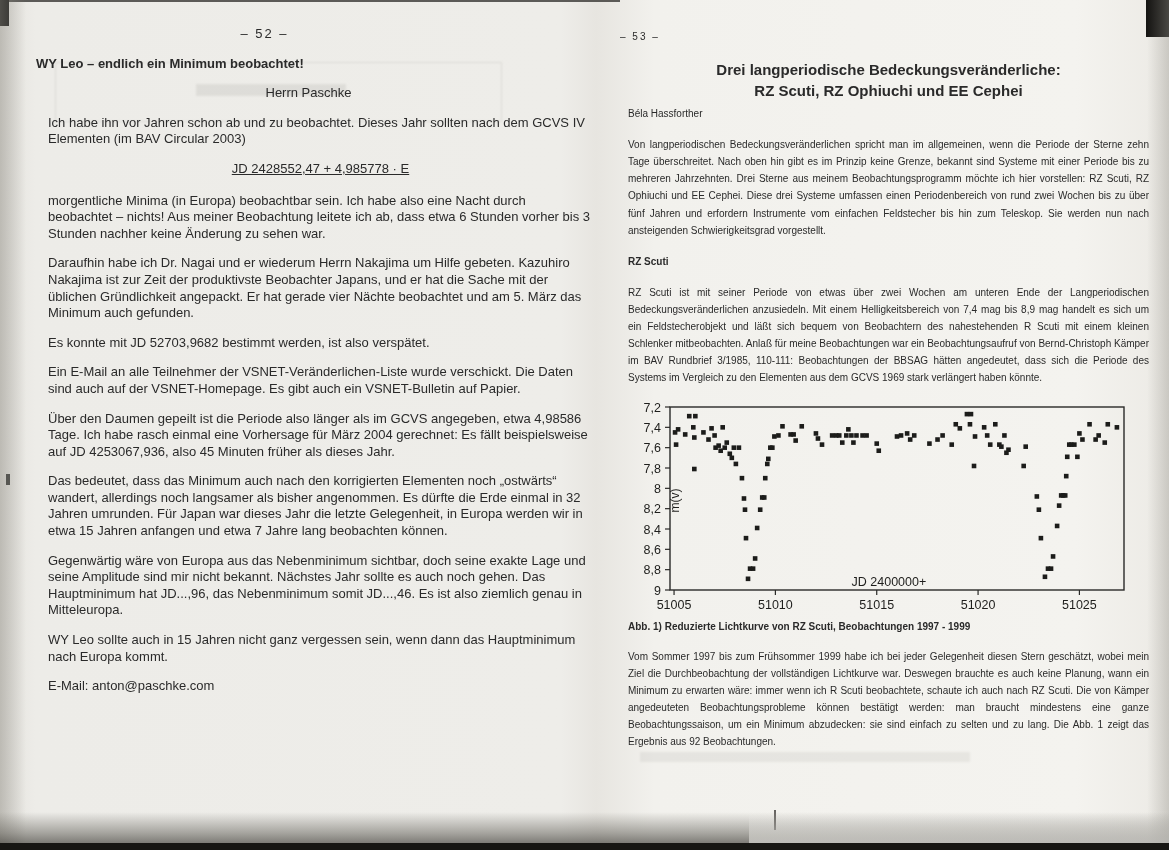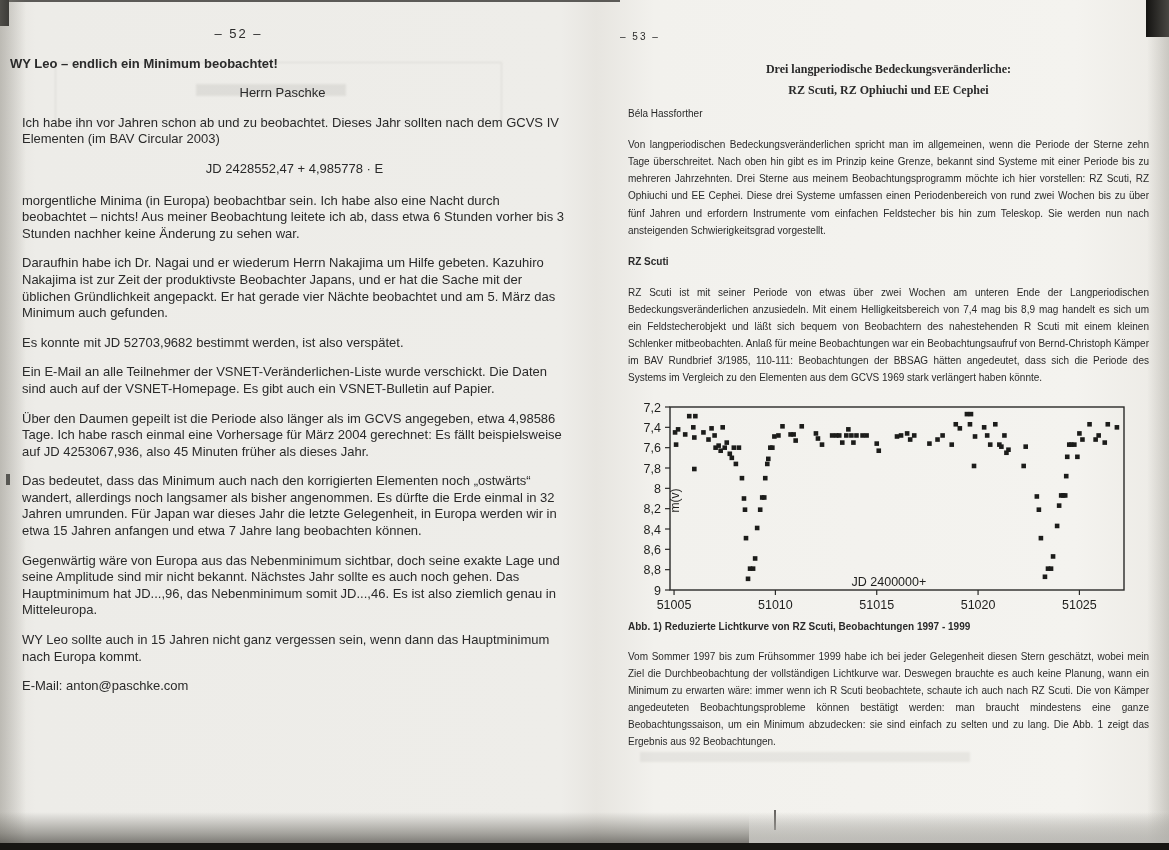--- a/index.html
+++ b/index.html
@@ -16,32 +16,32 @@
   .mark-left{position:absolute;left:6px;top:474px;width:4px;height:11px;background:#3a3936;opacity:.8;}
   .mark-fold{position:absolute;left:774px;top:810px;width:2px;height:20px;background:#4a4844;opacity:.85;}
   .bottom-shade{position:absolute;left:0;bottom:0;width:100%;height:38px;
         background:linear-gradient(180deg,rgba(90,88,82,0) 0%,rgba(95,93,86,0.50) 55%,rgba(58,56,51,0.78) 100%);}
   .bottom-lift{position:absolute;right:0;bottom:6px;width:420px;height:34px;
         background:linear-gradient(180deg,rgba(244,243,239,0) 0%,rgba(244,243,239,0.55) 100%);}
   .bottom-bar{position:absolute;left:0;bottom:0;width:100%;height:7px;background:#171613;}
   .bleed{position:absolute;filter:blur(1px);opacity:.22;color:#6f6d68;font-size:12px;pointer-events:none;}
   .bleed-box{border:1px solid rgba(130,128,122,0.8);}
 
-  .page-left{position:absolute;left:22px;top:26px;width:552px;}
+  .page-left{position:absolute;left:48px;top:26px;width:552px;}
   .page-right{position:absolute;left:628px;top:28px;width:521px;}
   .pagenum{text-align:center;font-size:13.5px;letter-spacing:2px;margin:0 0 24px 0;}
   .pagenum.l{transform:translateX(-56px);}
   .pagenum.r{transform:translateX(-8px);}
   .ltitle{font-weight:bold;font-size:13.5px;margin:0 0 20px 0;transform:translateX(-12px);}
   .lauthor{text-align:center;font-size:13px;margin:0 0 24px 0;transform:translateX(-12px);}
   .page-left p{margin:0 0 13px 0;font-size:13px;line-height:16.6px;width:545px;}
-  .formula{text-align:center;width:500px;margin:4px 0 15px 0 !important;}
+  .formula{text-align:center;width:500px;margin:4px 0 15px 0 !important;text-decoration:underline;}
   .contact{margin-top:18px !important;}
 
-  .rtitle{text-align:center;font-weight:bold;font-size:12px;line-height:21px;margin:0 0 4px 0;font-family:Liberation Serif, serif;}
+  .rtitle{text-align:center;font-weight:bold;font-size:15px;line-height:21px;margin:0 0 4px 0;}
   .rauthor{text-align:center;font-size:13px;margin:10px 0 14px 0;}
   .page-right p{margin:0 0 14px 0;font-size:10px;line-height:17.1px;text-align:justify;}
   .rz-head{font-weight:bold;font-size:14px;margin:2px 0 6px 0;text-align:left;}
   .chart-wrap{margin:4px 0 2px 0;}
   .caption{text-align:center;font-size:13.2px;margin:2px 0 12px 0 !important;font-weight:bold;}
   svg text{font-family:"Liberation Sans", sans-serif;fill:#1e1e1c;}
 </style>
 </head>
 <body>
 

